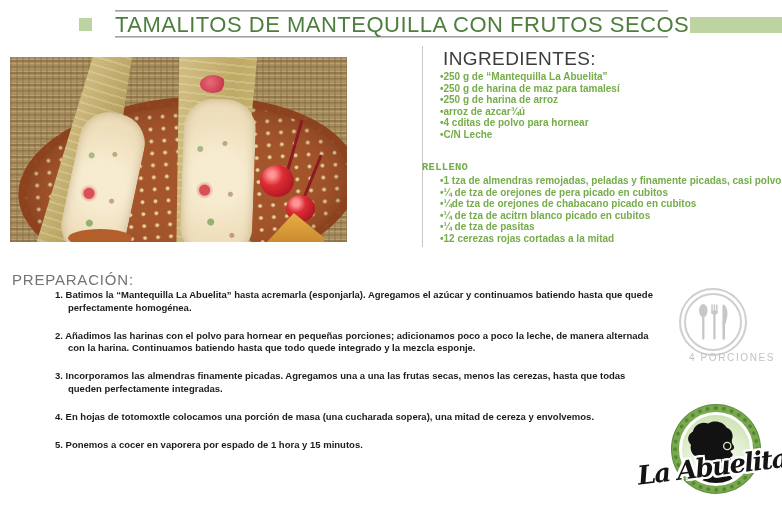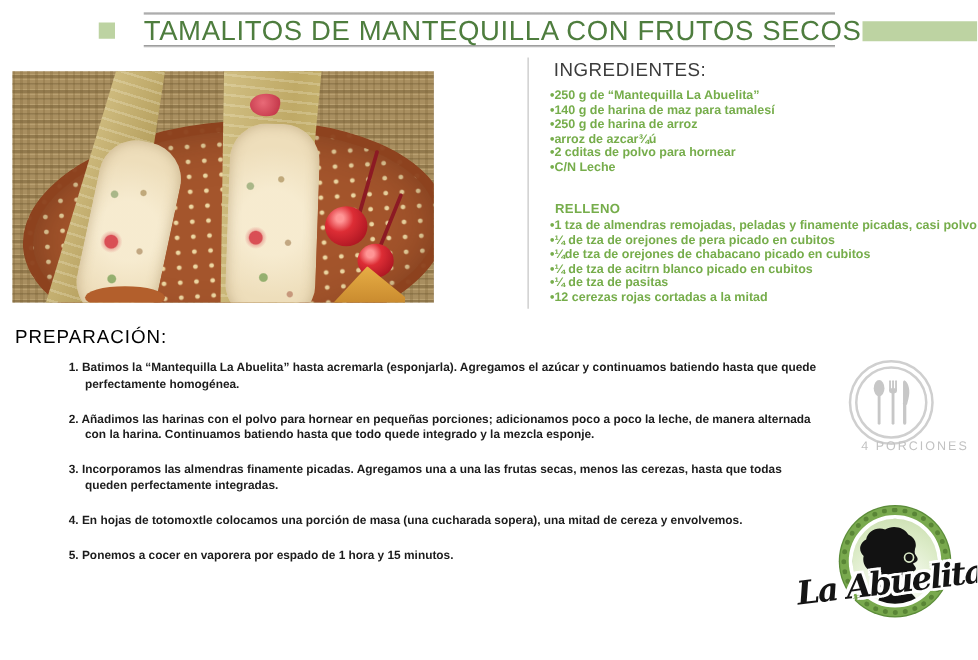--- a/index.html
+++ b/index.html
@@ -63,30 +63,30 @@
   .candied{position:absolute;left:256px;top:156px;width:58px;height:30px;
         clip-path:polygon(0 100%,48% 0,100% 82%,100% 100%);
         background:linear-gradient(#e7ae45,#c98a2e);}
   .fruit-blob{position:absolute;left:58px;top:172px;width:64px;height:18px;border-radius:50%;
         background:#b35f2c;}
 
   
   .vdivider{position:absolute;left:422px;top:46px;width:1px;height:201px;background:#c6c6c6;}
 
   
-  .ing-heading{position:absolute;left:443px;top:48px;font-size:15px;color:#3c3c3c;
+  .ing-heading{position:absolute;left:443px;top:48px;font-size:19px;color:#3c3c3c;
         letter-spacing:.4px;font-weight:400;}
   .ing-list{position:absolute;left:440px;top:71px;width:342px;}
   .ing-item{font-size:10px;font-weight:bold;line-height:11.6px;color:#76ad4b;white-space:nowrap;}
-  .relleno-heading{position:absolute;left:444px;top:161px;font-size:10.5px;font-weight:bold;
-        color:#76ad4b;letter-spacing:.3px;}
+  .relleno-heading{position:absolute;left:422px;top:161px;font-size:10.5px;font-weight:bold;
+        color:#76ad4b;letter-spacing:.3px;font-family:Liberation Mono, monospace;}
   .relleno-list{position:absolute;left:440px;top:175px;width:342px;}
 
   
-  .prep-heading{position:absolute;left:12px;top:261px;font-size:15px;color:#000000;
+  .prep-heading{position:absolute;left:12px;top:271px;font-size:15px;color:#737373;
         letter-spacing:.8px;font-weight:400;}
   .steps{position:absolute;left:12px;top:289px;width:648px;}
   .step{font-size:9.5px;font-weight:bold;color:#1c1c1c;line-height:12.8px;
         margin-bottom:15px;text-indent:-13px;padding-left:13px;margin-left:43px;}
 
   
   .serv-circle{position:absolute;left:679px;top:288px;width:68px;height:68px;border-radius:50%;
         border:2px solid #cfcfcf;box-sizing:border-box;}
   .serv-inner{position:absolute;inset:3px;border-radius:50%;border:2.5px solid #cfcfcf;
         display:flex;align-items:center;justify-content:center;}
@@ -132,24 +132,24 @@
     <div class="cherry cherry2"></div>
     <div class="candied"></div>
     <div class="fruit-blob"></div>
   </div>
 
   <div class="vdivider"></div>
 
   <div class="ing-heading">INGREDIENTES:</div>
   <div class="ing-list">
       <div class="ing-item">•250 g de “Mantequilla La Abuelita”</div>
-      <div class="ing-item">•140 g de harina de maz para tamalesí</div>
+      <div class="ing-item">•250 g de harina de maz para tamalesí</div>
       <div class="ing-item">•250 g de harina de arroz</div>
       <div class="ing-item">•arroz de azcar¾ú</div>
-      <div class="ing-item">•2 cditas de polvo para hornear</div>
+      <div class="ing-item">•4 cditas de polvo para hornear</div>
       <div class="ing-item">•C/N Leche</div>
     </div>
 
   <div class="relleno-heading">RELLENO</div>
   <div class="relleno-list">
       <div class="ing-item">•1 tza de almendras remojadas, peladas y finamente picadas, casi polvo</div>
       <div class="ing-item">•¼ de tza de orejones de pera picado en cubitos</div>
       <div class="ing-item">•¼de tza de orejones de chabacano picado en cubitos</div>
       <div class="ing-item">•¼ de tza de acitrn blanco picado en cubitos</div>
       <div class="ing-item">•¼ de tza de pasitas</div>

